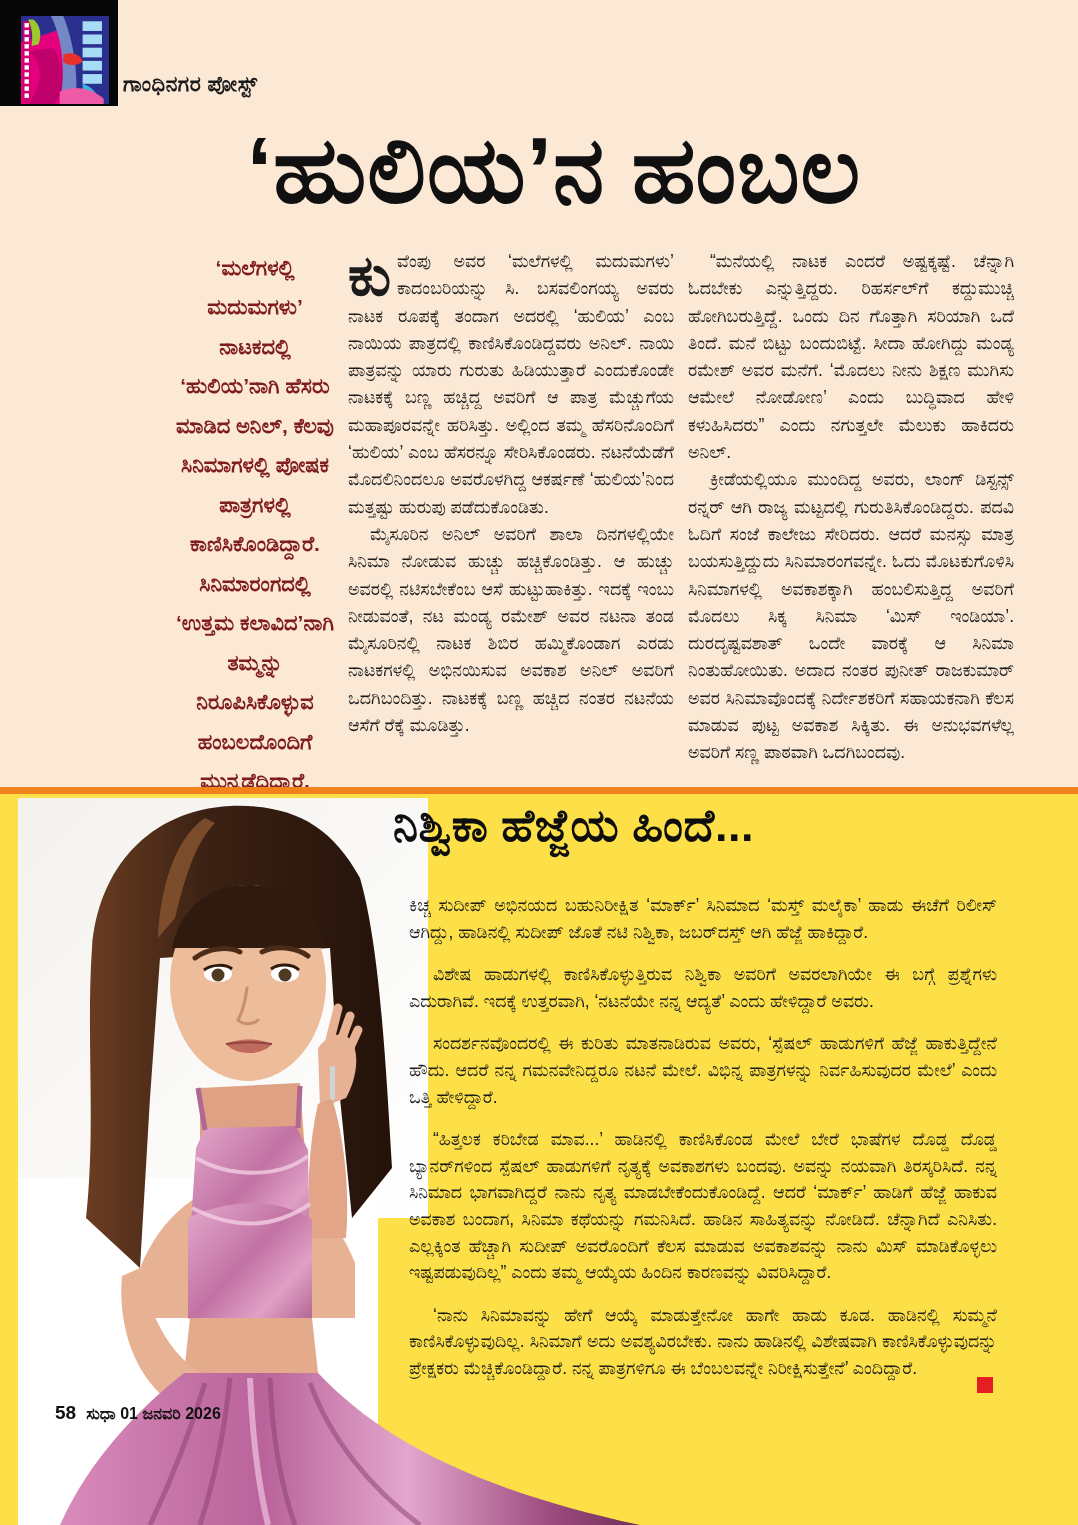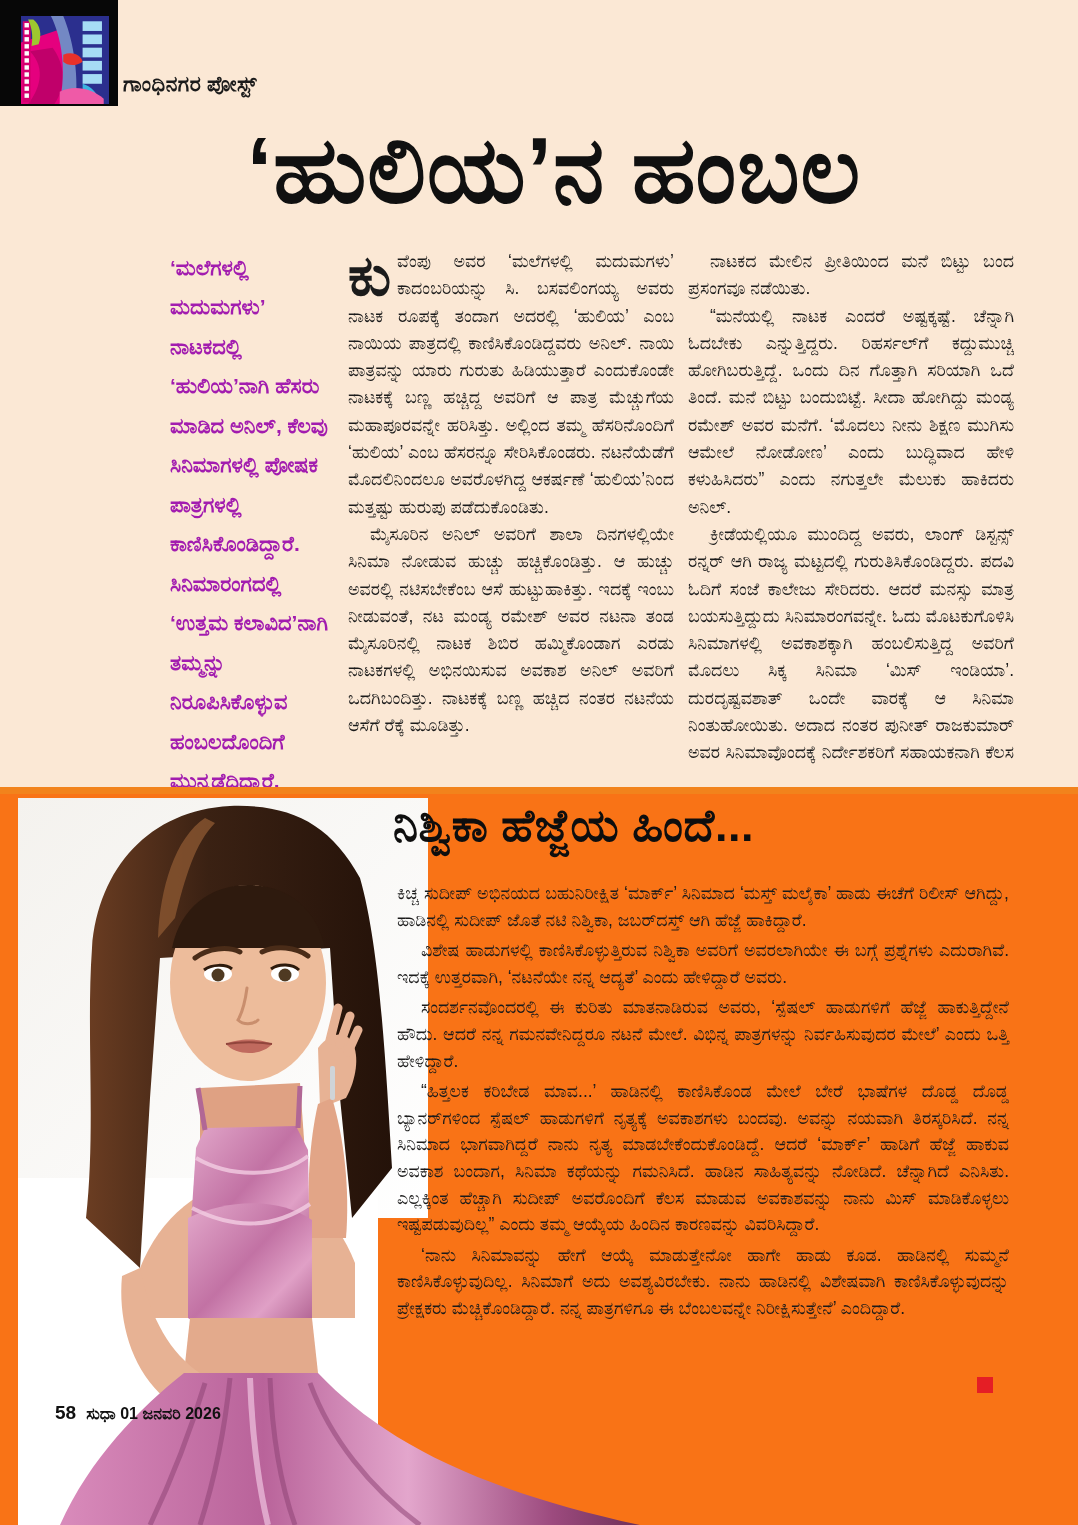--- a/index.html
+++ b/index.html
@@ -17,61 +17,61 @@
   .orange-rule {
     position:absolute; left:0; top:787px; width:1078px; height:7px;
     background:#f2831c;
   }
   .logo-block {
     position:absolute; left:0; top:0; width:118px; height:106px; background:#070707;
   }
   .logo-art { position:absolute; left:21px; top:15px; width:88px; height:90px; }
   .masthead-label {
     position:absolute; left:123px; top:72px;
-    font-size:21px; font-weight:bold; letter-spacing:0.5px;font-family:Liberation Serif, serif;
+    font-size:21px; font-weight:bold; letter-spacing:0.5px;
   }
   .main-title {
     position:absolute; left:15px; top:118px; width:1078px;
     text-align:center; font-size:92px; font-weight:bold; line-height:1.15;
     letter-spacing:1px; color:#101010; white-space:nowrap;
   }
   .top-columns {
     position:absolute; left:170px; top:248px; width:844px; height:540px;
     display:flex; overflow:hidden;
   }
   .intro-col {
-    width:170px; flex:0 0 170px; text-align:left;
-    font-size:21px; line-height:1.88; font-weight:bold; color:#a21caf;
+    width:170px; flex:0 0 170px; text-align:center;
+    font-size:21px; line-height:1.88; font-weight:bold; color:#7f1d1d;
   }
   .body-cols {
     margin-left:8px; width:666px; height:540px;
     column-count:2; column-gap:14px;
     font-size:17.5px; line-height:1.56; text-align:justify;
     overflow:hidden;
   }
   .body-cols p { margin:0; text-indent:22px; }
   .body-cols p.lead { text-indent:0; }
   .dropcap {
     float:left; font-size:56px; line-height:48px; font-weight:bold;
     padding:4px 6px 0 0; text-indent:0;
   }
   
   .bottom-section {
-    position:absolute; left:0; top:794px; width:1078px; height:731px; background:#f97316;
+    position:absolute; left:0; top:794px; width:1078px; height:731px; background:#fde047;
   }
   .photo-wrap { position:absolute; left:0; top:4px; width:660px; height:727px; }
   .bottom-headline {
     position:absolute; left:393px; top:6px; width:620px;
     font-size:45px; font-weight:bold; color:#0e0e0e; letter-spacing:0.5px;
   }
   .bottom-body {
     position:absolute; left:393px; top:82px; width:620px; height:526px;
     font-size:17.5px; line-height:1.52; text-align:justify; overflow:hidden;
   }
-  .bottom-body p { margin:4px; text-indent:24px; }
+  .bottom-body p { margin:16px; text-indent:24px; }
   .bottom-body p.lead { text-indent:0; }
   .end-square {
     position:absolute; left:977px; top:583px; width:16px; height:16px;
     background:#e51e25;
   }
   .page-footer {
     position:absolute; left:55px; top:1402px; z-index:5;
     font-weight:bold; color:#111; white-space:nowrap;
   }
   .page-footer .pageno { font-size:19px; margin-right:10px;margin-top:34px; }
@@ -123,21 +123,20 @@
     <h1 class="main-title" style="margin:0;">‘ಹುಲಿಯ’ನ ಹಂಬಲ</h1>
 
     <div class="top-columns">
       <div class="intro-col">
         <div>‘ಮಲೆಗಳಲ್ಲಿ ಮದುಮಗಳು’ ನಾಟಕದಲ್ಲಿ ‘ಹುಲಿಯ’ನಾಗಿ ಹೆಸರು ಮಾಡಿದ ಅನಿಲ್, ಕೆಲವು ಸಿನಿಮಾಗಳಲ್ಲಿ ಪೋಷಕ ಪಾತ್ರಗಳಲ್ಲಿ ಕಾಣಿಸಿಕೊಂಡಿದ್ದಾರೆ. ಸಿನಿಮಾರಂಗದಲ್ಲಿ ‘ಉತ್ತಮ ಕಲಾವಿದ’ನಾಗಿ ತಮ್ಮನ್ನು ನಿರೂಪಿಸಿಕೊಳ್ಳುವ ಹಂಬಲದೊಂದಿಗೆ ಮುನ್ನಡೆದಿದ್ದಾರೆ.</div>
 
       </div>
       <div class="body-cols">
         <p class="lead"><span class="dropcap">ಕು</span><span>ವೆಂಪು ಅವರ ‘ಮಲೆಗಳಲ್ಲಿ ಮದುಮಗಳು’ ಕಾದಂಬರಿಯನ್ನು ಸಿ. ಬಸವಲಿಂಗಯ್ಯ ಅವರು ನಾಟಕ ರೂಪಕ್ಕೆ ತಂದಾಗ ಅದರಲ್ಲಿ ‘ಹುಲಿಯ’ ಎಂಬ ನಾಯಿಯ ಪಾತ್ರದಲ್ಲಿ ಕಾಣಿಸಿಕೊಂಡಿದ್ದವರು ಅನಿಲ್. ನಾಯಿ ಪಾತ್ರವನ್ನು ಯಾರು ಗುರುತು ಹಿಡಿಯುತ್ತಾರೆ ಎಂದುಕೊಂಡೇ ನಾಟಕಕ್ಕೆ ಬಣ್ಣ ಹಚ್ಚಿದ್ದ ಅವರಿಗೆ ಆ ಪಾತ್ರ ಮೆಚ್ಚುಗೆಯ ಮಹಾಪೂರವನ್ನೇ ಹರಿಸಿತ್ತು. ಅಲ್ಲಿಂದ ತಮ್ಮ ಹೆಸರಿನೊಂದಿಗೆ ‘ಹುಲಿಯ’ ಎಂಬ ಹೆಸರನ್ನೂ ಸೇರಿಸಿಕೊಂಡರು. ನಟನೆಯೆಡೆಗೆ ಮೊದಲಿನಿಂದಲೂ ಅವರೊಳಗಿದ್ದ ಆಕರ್ಷಣೆ ‘ಹುಲಿಯ’ನಿಂದ ಮತ್ತಷ್ಟು ಹುರುಪು ಪಡೆದುಕೊಂಡಿತು.</span></p>
         <p>ಮೈಸೂರಿನ ಅನಿಲ್ ಅವರಿಗೆ ಶಾಲಾ ದಿನಗಳಲ್ಲಿಯೇ ಸಿನಿಮಾ ನೋಡುವ ಹುಚ್ಚು ಹಚ್ಚಿಕೊಂಡಿತ್ತು. ಆ ಹುಚ್ಚು ಅವರಲ್ಲಿ ನಟಿಸಬೇಕೆಂಬ ಆಸೆ ಹುಟ್ಟುಹಾಕಿತ್ತು. ಇದಕ್ಕೆ ಇಂಬು ನೀಡುವಂತೆ, ನಟ ಮಂಡ್ಯ ರಮೇಶ್ ಅವರ ನಟನಾ ತಂಡ ಮೈಸೂರಿನಲ್ಲಿ ನಾಟಕ ಶಿಬಿರ ಹಮ್ಮಿಕೊಂಡಾಗ ಎರಡು ನಾಟಕಗಳಲ್ಲಿ ಅಭಿನಯಿಸುವ ಅವಕಾಶ ಅನಿಲ್ ಅವರಿಗೆ ಒದಗಿಬಂದಿತ್ತು. ನಾಟಕಕ್ಕೆ ಬಣ್ಣ ಹಚ್ಚಿದ ನಂತರ ನಟನೆಯ ಆಸೆಗೆ ರೆಕ್ಕೆ ಮೂಡಿತ್ತು.</p>
-        <p>ನಾಟಕದ ಮೇಲಿನ ಪ್ರೀತಿಯಿಂದ ಮನೆ ಬಿಟ್ಟು ಬಂದ ಪ್ರಸಂಗವೂ ನಡೆಯಿತು.</p>
         <p>“ಮನೆಯಲ್ಲಿ ನಾಟಕ ಎಂದರೆ ಅಷ್ಟಕ್ಕಷ್ಟೆ. ಚೆನ್ನಾಗಿ ಓದಬೇಕು ಎನ್ನುತ್ತಿದ್ದರು. ರಿಹರ್ಸಲ್‌ಗೆ ಕದ್ದುಮುಚ್ಚಿ ಹೋಗಿಬರುತ್ತಿದ್ದೆ. ಒಂದು ದಿನ ಗೊತ್ತಾಗಿ ಸರಿಯಾಗಿ ಒದೆ ತಿಂದೆ. ಮನೆ ಬಿಟ್ಟು ಬಂದುಬಿಟ್ಟೆ. ಸೀದಾ ಹೋಗಿದ್ದು ಮಂಡ್ಯ ರಮೇಶ್ ಅವರ ಮನೆಗೆ. ‘ಮೊದಲು ನೀನು ಶಿಕ್ಷಣ ಮುಗಿಸು ಆಮೇಲೆ ನೋಡೋಣ’ ಎಂದು ಬುದ್ಧಿವಾದ ಹೇಳಿ ಕಳುಹಿಸಿದರು” ಎಂದು ನಗುತ್ತಲೇ ಮೆಲುಕು ಹಾಕಿದರು ಅನಿಲ್.</p>
         <p>ಕ್ರೀಡೆಯಲ್ಲಿಯೂ ಮುಂದಿದ್ದ ಅವರು, ಲಾಂಗ್ ಡಿಸ್ಟನ್ಸ್ ರನ್ನರ್ ಆಗಿ ರಾಜ್ಯ ಮಟ್ಟದಲ್ಲಿ ಗುರುತಿಸಿಕೊಂಡಿದ್ದರು. ಪದವಿ ಓದಿಗೆ ಸಂಜೆ ಕಾಲೇಜು ಸೇರಿದರು. ಆದರೆ ಮನಸ್ಸು ಮಾತ್ರ ಬಯಸುತ್ತಿದ್ದುದು ಸಿನಿಮಾರಂಗವನ್ನೇ. ಓದು ಮೊಟಕುಗೊಳಿಸಿ ಸಿನಿಮಾಗಳಲ್ಲಿ ಅವಕಾಶಕ್ಕಾಗಿ ಹಂಬಲಿಸುತ್ತಿದ್ದ ಅವರಿಗೆ ಮೊದಲು ಸಿಕ್ಕ ಸಿನಿಮಾ ‘ಮಿಸ್ ಇಂಡಿಯಾ’. ದುರದೃಷ್ಟವಶಾತ್ ಒಂದೇ ವಾರಕ್ಕೆ ಆ ಸಿನಿಮಾ ನಿಂತುಹೋಯಿತು. ಅದಾದ ನಂತರ ಪುನೀತ್ ರಾಜಕುಮಾರ್ ಅವರ ಸಿನಿಮಾವೊಂದಕ್ಕೆ ನಿರ್ದೇಶಕರಿಗೆ ಸಹಾಯಕನಾಗಿ ಕೆಲಸ ಮಾಡುವ ಪುಟ್ಟ ಅವಕಾಶ ಸಿಕ್ಕಿತು. ಈ ಅನುಭವಗಳೆಲ್ಲ ಅವರಿಗೆ ಸಣ್ಣ ಪಾಠವಾಗಿ ಒದಗಿಬಂದವು.</p>
 
       </div>
     </div>
   </div>
 
   <div class="orange-rule"></div>
 
   <div class="bottom-section">

